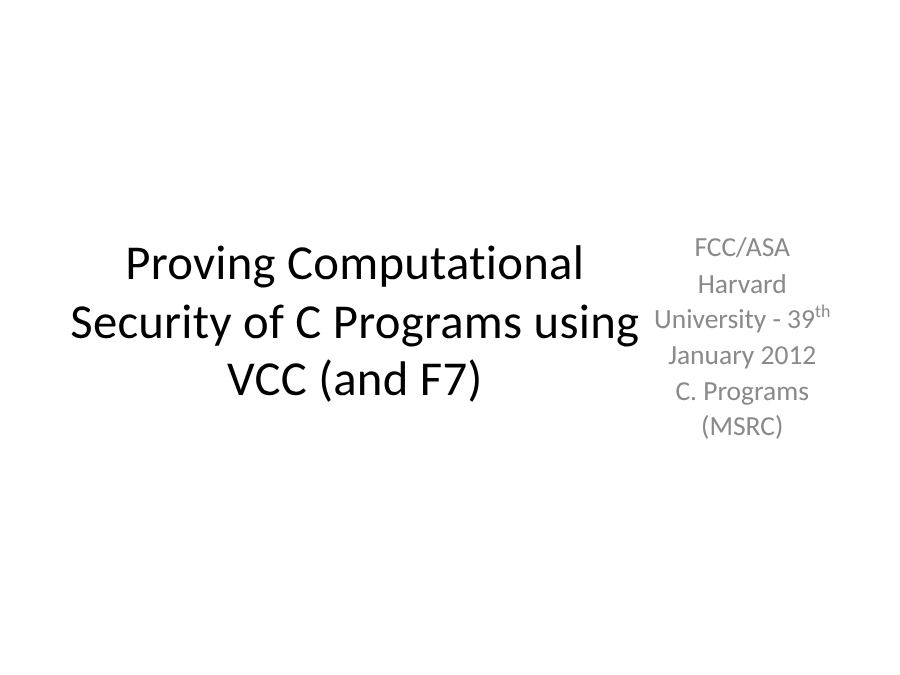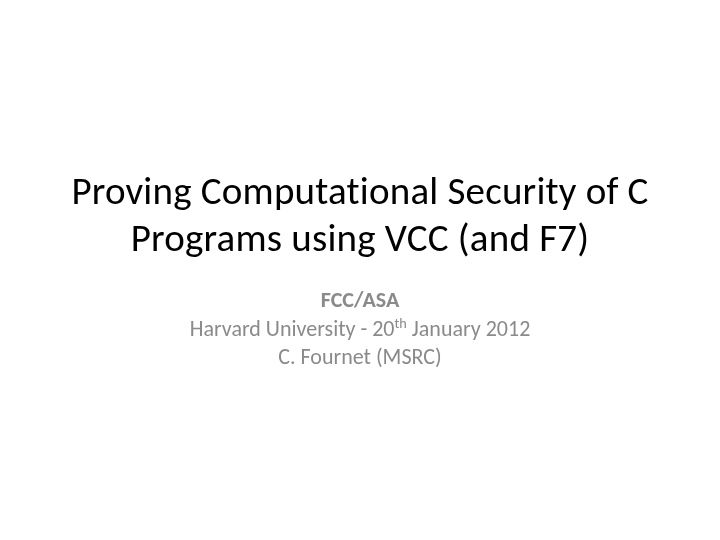--- a/index.html
+++ b/index.html
@@ -11,42 +11,41 @@
       width: 720px;
       height: 540px;
       background: #ffffff;
       font-family: Calibri, "Segoe UI", Arial, sans-serif;
       overflow: hidden;
     }
     .slide {
       width: 720px;
       height: 540px;
       display: flex;
-      flex-direction: column;
       justify-content: center;
       align-items: center;
       padding: 40px 50px;
     }
     .title {
       font-size: 39px;
       font-weight: 400;
       color: #000000;
       text-align: center;
       line-height: 1.2;
       margin-bottom: 24px;
       letter-spacing: 0.2px;
     }
     .subtitle-block {
       text-align: center;
       color: #8a8a8a;
       font-size: 22px;
       line-height: 1.3;
     }
     .event-line {
-      font-weight: 700;
+      font-weight: 400;
     }
     .venue-line {
       font-weight: 400;
     }
     .venue-line sup {
       font-size: 0.65em;
       vertical-align: super;
       line-height: 0;
     }
     .author-primary {
@@ -60,17 +59,17 @@
     }
   </style>
 </head>
 <body>
 
 <div class="slide">
   <h1 class="title">Proving Computational Security of C Programs using VCC (and F7)</h1>
   <div class="subtitle-block">
     <div class="event-line">FCC/ASA</div>
     <div class="venue-line">
-      <span>Harvard University - 20</span><sup>th</sup><span> January 2012</span>
+      <span>Harvard University - 39</span><sup>th</sup><span> January 2012</span>
     </div>
-    <div class="author-line">C. Fournet (MSRC)</div>
+    <div class="author-line">C. Programs (MSRC)</div>
   </div>
 </div>
 
 </body></html>

